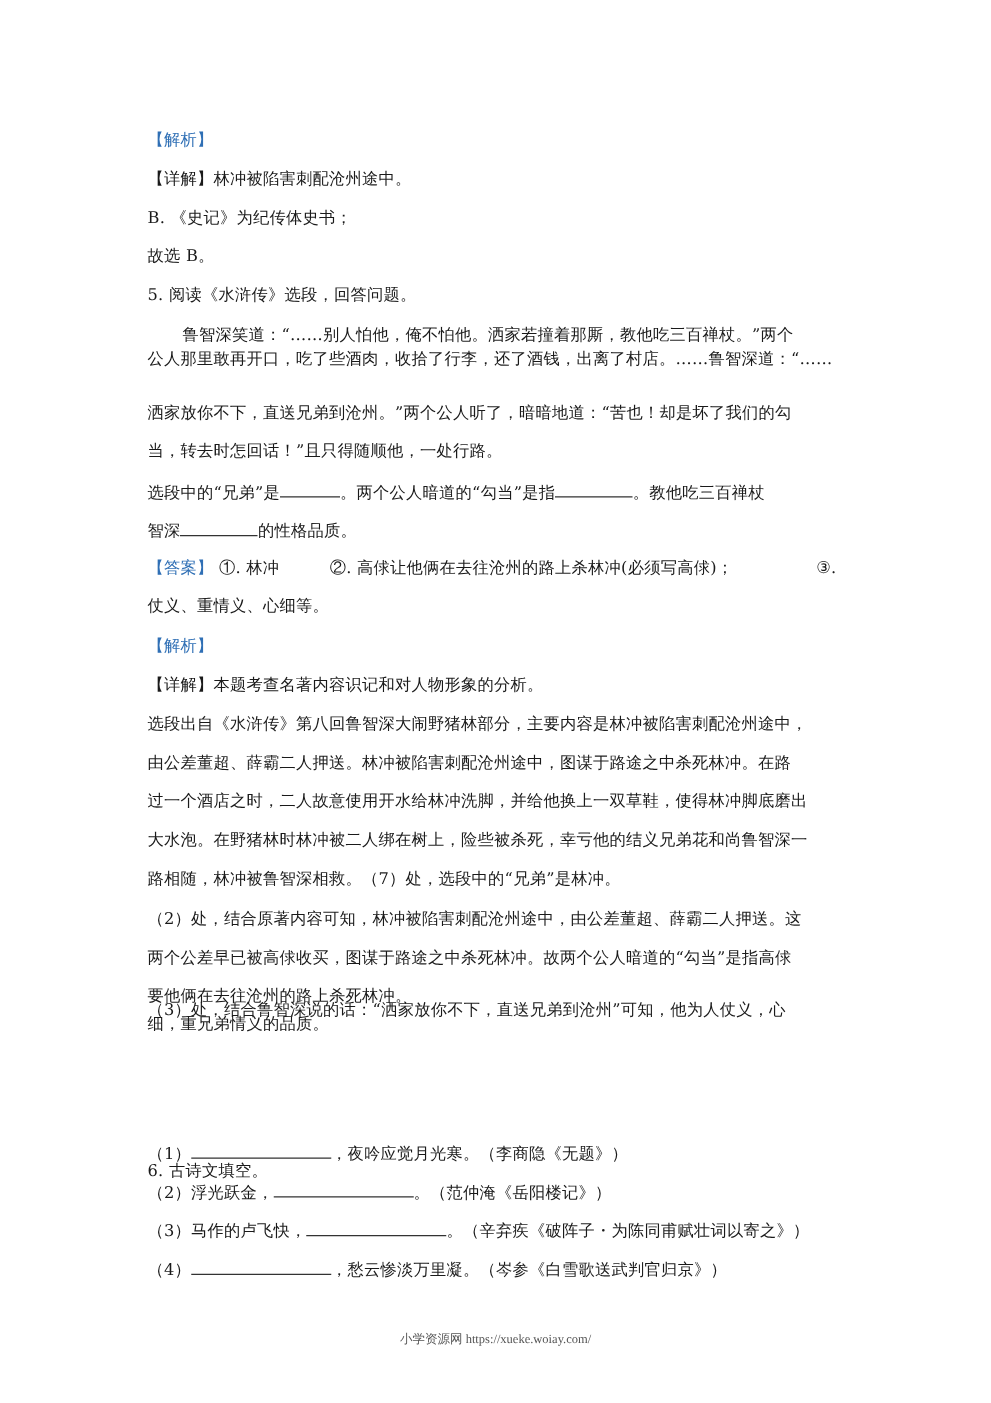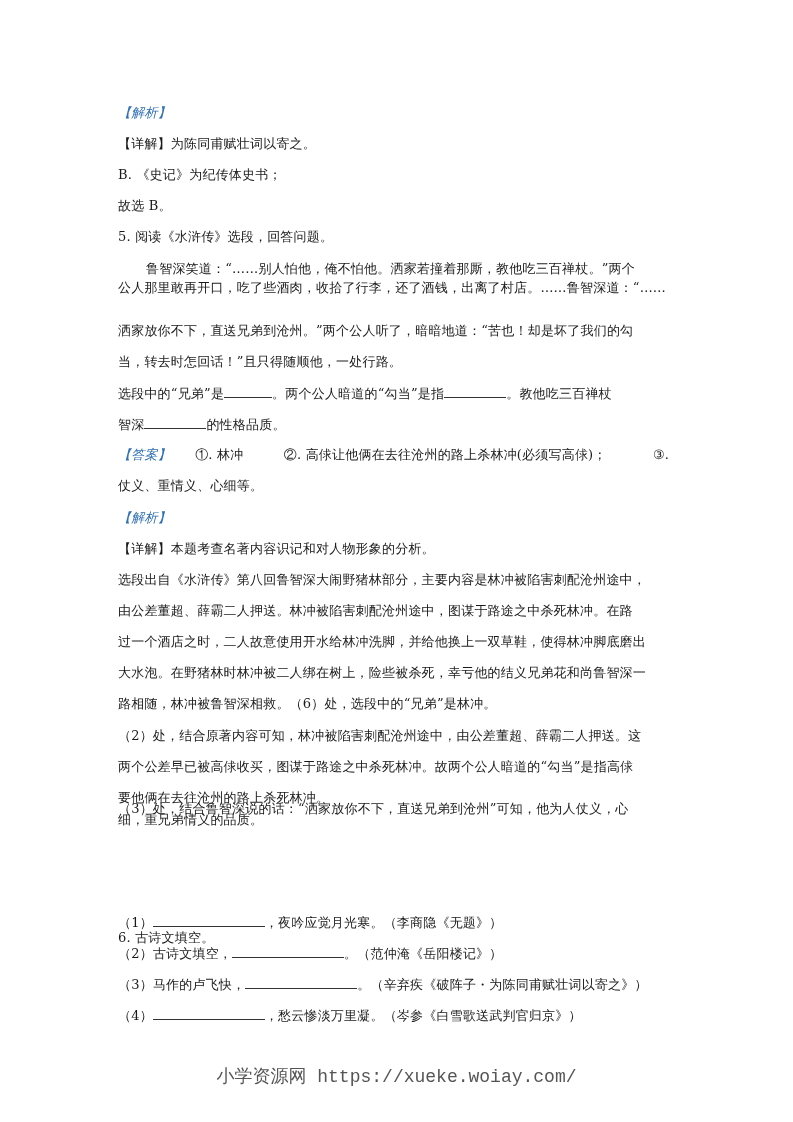--- a/index.html
+++ b/index.html
@@ -1,78 +1,78 @@
 <!DOCTYPE html>
 <html><head>
 <meta charset="utf-8">
 <style>
   html, body { margin: 0; padding: 0; background: #ffffff; }
   body { width: 793px; height: 1122px; position: relative; overflow: hidden;
          font-family: "DejaVu Serif", "Liberation Serif", serif; color: #1a1a1a; }
   .page { position: absolute; left: 118px; top: 0; width: 565px; }
   .line { position: absolute; left: 0; font-size: 13px; line-height: 16px; white-space: nowrap; letter-spacing: 0.2px; }
-  .blue { color: #2f6fb5; font-style: italic; }
+  .blue { color: #2f6fb5; }
   .indent { padding-left: 28px; }
   .blank { display: inline-block; border-bottom: 1px solid #333; height: 12px; vertical-align: baseline; }
   .footer { position: absolute; top: 1064px; left: 0; width: 793px; text-align: center;
-            font-family: Liberation Mono, monospace; font-size: 18px; color: #555; }
+            font-family: Liberation Serif, serif; font-size: 10px; color: #555; }
 </style>
 </head>
 <body>
 
 <div class="page">
 
   <div class="line blue" style="top:105px">【解析】</div>
-  <div class="line" style="top:136px">【详解】为陈同甫赋壮词以寄之。</div>
+  <div class="line" style="top:136px">【详解】林冲被陷害刺配沧州途中。</div>
   <div class="line" style="top:167px">B. 《史记》为纪传体史书；</div>
   <div class="line" style="top:198px">故选 B。</div>
 
   <div class="line" style="top:229px">5. 阅读《水浒传》选段，回答问题。</div>
 
   <div class="line indent" style="top:261px">鲁智深笑道：“……别人怕他，俺不怕他。洒家若撞着那厮，教他吃三百禅杖。”两个</div>
   <div class="line" style="top:280px">公人那里敢再开口，吃了些酒肉，收拾了行李，还了酒钱，出离了村店。……鲁智深道：“……</div>
   <div class="line" style="top:323px">洒家放你不下，直送兄弟到沧州。”两个公人听了，暗暗地道：“苦也！却是坏了我们的勾</div>
   <div class="line" style="top:354px">当，转去时怎回话！”且只得随顺他，一处行路。</div>
 
   <div class="line" style="top:385px">
     <span>选段中的“兄弟”是</span><span class="blank" style="width:48px"></span><span>。两个公人暗道的“勾当”是指</span><span class="blank" style="width:62px"></span><span>。教他吃三百禅杖</span>
   </div>
   <div class="line" style="top:416px">
     <span>智深</span><span class="blank" style="width:62px"></span><span>的性格品质。</span>
   </div>
 
   <div class="line" style="top:447px">
     <span class="blue">【答案】</span>
-    <span style="margin-left:20px">①. 林冲</span>
+    <span style="">①. 林冲</span>
     <span style="margin-left:36px">②. 高俅让他俩在去往沧州的路上杀林冲(必须写高俅)；</span>
     <span style="position:absolute; left:535px">③.</span>
   </div>
   <div class="line" style="top:478px">仗义、重情义、心细等。</div>
 
   <div class="line blue" style="top:510px">【解析】</div>
   <div class="line" style="top:541px">【详解】本题考查名著内容识记和对人物形象的分析。</div>
 
   <div class="line" style="top:572px">选段出自《水浒传》第八回鲁智深大闹野猪林部分，主要内容是林冲被陷害刺配沧州途中，</div>
   <div class="line" style="top:603px">由公差董超、薛霸二人押送。林冲被陷害刺配沧州途中，图谋于路途之中杀死林冲。在路</div>
   <div class="line" style="top:634px">过一个酒店之时，二人故意使用开水给林冲洗脚，并给他换上一双草鞋，使得林冲脚底磨出</div>
   <div class="line" style="top:665px">大水泡。在野猪林时林冲被二人绑在树上，险些被杀死，幸亏他的结义兄弟花和尚鲁智深一</div>
-  <div class="line" style="top:696px">路相随，林冲被鲁智深相救。（6）处，选段中的“兄弟”是林冲。</div>
+  <div class="line" style="top:696px">路相随，林冲被鲁智深相救。（7）处，选段中的“兄弟”是林冲。</div>
   <div class="line" style="top:728px">（2）处，结合原著内容可知，林冲被陷害刺配沧州途中，由公差董超、薛霸二人押送。这</div>
   <div class="line" style="top:759px">两个公差早已被高俅收买，图谋于路途之中杀死林冲。故两个公人暗道的“勾当”是指高俅</div>
   <div class="line" style="top:790px">要他俩在去往沧州的路上杀死林冲。</div>
   <div class="line" style="top:801px">（3）处，结合鲁智深说的话：“洒家放你不下，直送兄弟到沧州”可知，他为人仗义，心</div>
   <div class="line" style="top:812px">细，重兄弟情义的品质。</div>
 
   <div class="line" style="top:930px">6. 古诗文填空。</div>
 
   <div class="line" style="top:914px">
     <span>（1）</span><span></span><span class="blank" style="width:112px"></span><span>，夜吟应觉月光寒。（李商隐《无题》）</span>
   </div>
   <div class="line" style="top:945px">
-    <span>（2）</span><span>古诗文填空，</span><span class="blank" style="width:112px"></span><span>。（范仲淹《岳阳楼记》）</span>
+    <span>（2）</span><span>浮光跃金，</span><span class="blank" style="width:112px"></span><span>。（范仲淹《岳阳楼记》）</span>
   </div>
   <div class="line" style="top:976px">
     <span>（3）</span><span>马作的卢飞快，</span><span class="blank" style="width:112px"></span><span>。（辛弃疾《破阵子・为陈同甫赋壮词以寄之》）</span>
   </div>
   <div class="line" style="top:1007px">
     <span>（4）</span><span></span><span class="blank" style="width:112px"></span><span>，愁云惨淡万里凝。（岑参《白雪歌送武判官归京》）</span>
   </div>
 </div>
 
 <div class="footer">小学资源网 https://xueke.woiay.com/</div>

